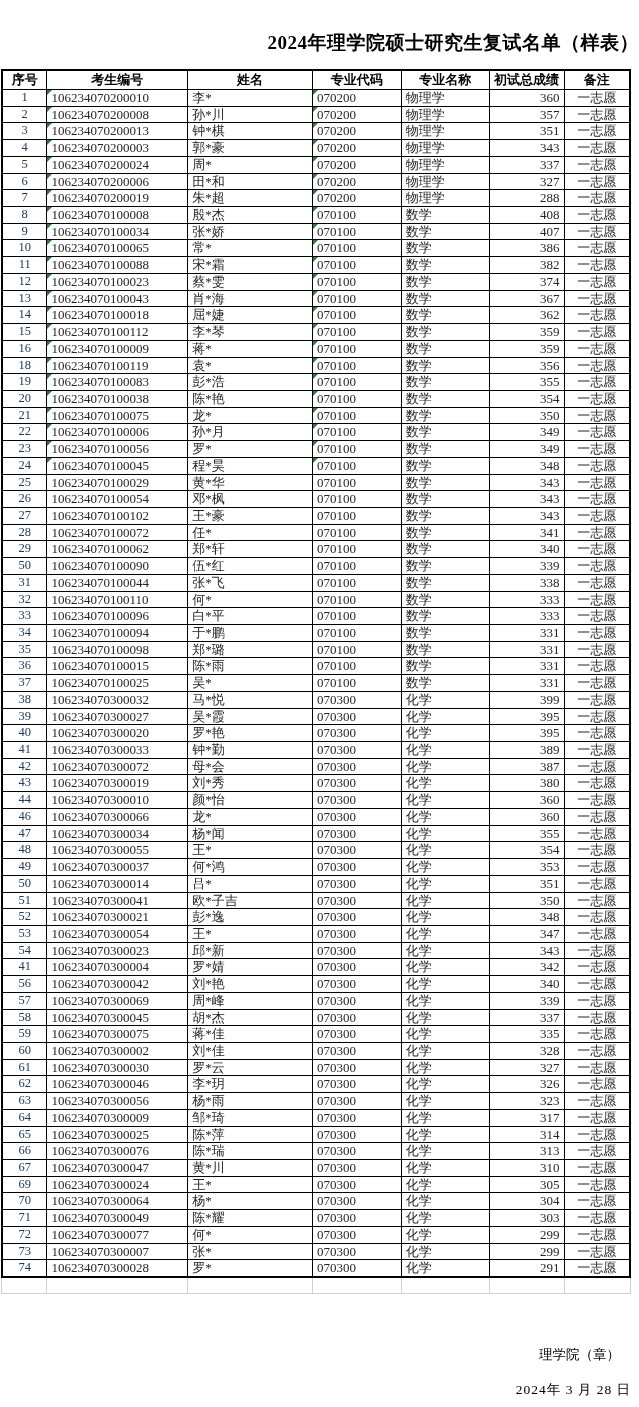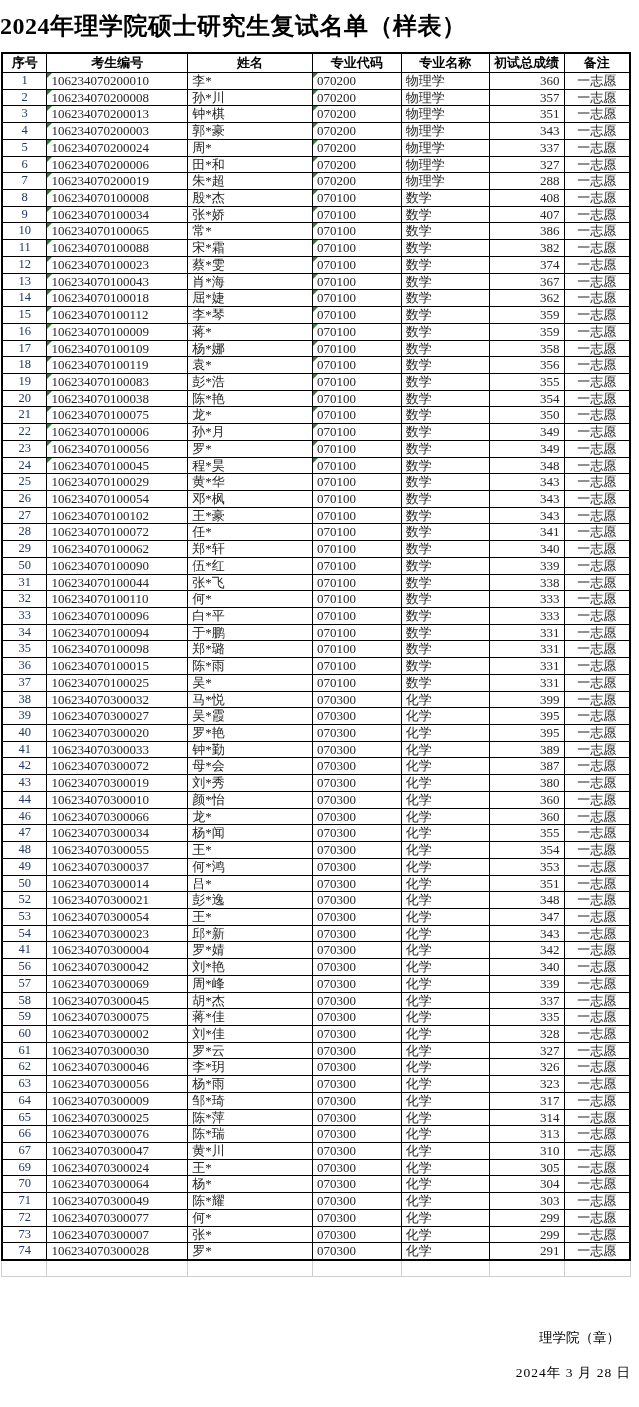--- a/index.html
+++ b/index.html
@@ -1,19 +1,19 @@
 <!DOCTYPE html>
 <html><head>
 <meta charset="utf-8">
 <style>
   html,body{margin:0;padding:0;background:#ffffff;}
   body{width:639px;height:1407px;font-family:"Liberation Serif",serif;color:#262626;}
   .sheet{position:relative;width:639px;height:1407px;background:#ffffff;overflow:hidden;}
-  .title{margin:0;padding-top:13px;height:26px;text-align:left;
-         font-size:24px;line-height:26px;font-weight:bold;color:#000;letter-spacing:.5px;}
+  .title{margin:0;padding-top:30px;height:26px;text-align:right;
+         font-size:19px;line-height:26px;font-weight:bold;color:#000;letter-spacing:.5px;}
   table.roster{border-collapse:collapse;table-layout:fixed;margin:13px 8px 0 1px;
                border:2px solid #000;padding-left:32px;}
   table.ghost{border-collapse:collapse;table-layout:fixed;margin:0 0 0 1px;}
   col.c1{width:45px;}  col.c2{width:141px;} col.c3{width:125px;}
   col.c4{width:89px;}  col.c5{width:88px;}  col.c6{width:75px;}  col.c7{width:66px;}
   .roster th{border:1px solid #000;height:17px;font-size:13px;font-weight:bold;
              text-align:center;padding:0;color:#000;white-space:nowrap;overflow:hidden;}
   .roster td{border:1px solid #000;height:15.72px;font-size:13px;padding:0;
              white-space:nowrap;overflow:hidden;position:relative;line-height:15.7px;}
   .ghost td{border:1px solid #cfcfcf;border-top:none;height:15px;padding:0;}
@@ -208,29 +208,20 @@
     <tr>
       <td class="c-no"><span class="txt">16</span></td>
       <td class="c-id"><i class="flag"></i><span class="txt">106234070100009</span></td>
       <td class="c-name"><span class="txt">蒋*</span></td>
       <td class="c-code"><i class="flag"></i><span class="txt">070100</span></td>
       <td class="c-major"><span class="txt">数学</span></td>
       <td class="c-score"><span class="txt">359</span></td>
       <td class="c-remark"><span class="txt">一志愿</span></td>
     </tr>
 
-    <tr>
-      <td class="c-no"><span class="txt">17</span></td>
-      <td class="c-id"><i class="flag"></i><span class="txt">106234070100109</span></td>
-      <td class="c-name"><span class="txt">杨*娜</span></td>
-      <td class="c-code"><i class="flag"></i><span class="txt">070100</span></td>
-      <td class="c-major"><span class="txt">数学</span></td>
-      <td class="c-score"><span class="txt">358</span></td>
-      <td class="c-remark"><span class="txt">一志愿</span></td>
-    </tr>
 
     <tr>
       <td class="c-no"><span class="txt">18</span></td>
       <td class="c-id"><i class="flag"></i><span class="txt">106234070100119</span></td>
       <td class="c-name"><span class="txt">袁*</span></td>
       <td class="c-code"><i class="flag"></i><span class="txt">070100</span></td>
       <td class="c-major"><span class="txt">数学</span></td>
       <td class="c-score"><span class="txt">356</span></td>
       <td class="c-remark"><span class="txt">一志愿</span></td>
     </tr>
@@ -539,20 +530,29 @@
     <tr>
       <td class="c-no"><span class="txt">50</span></td>
       <td class="c-id"><span class="txt">106234070300014</span></td>
       <td class="c-name"><span class="txt">吕*</span></td>
       <td class="c-code"><span class="txt">070300</span></td>
       <td class="c-major"><span class="txt">化学</span></td>
       <td class="c-score"><span class="txt">351</span></td>
       <td class="c-remark"><span class="txt">一志愿</span></td>
     </tr>
 
+    <tr>
+      <td class="c-no"><span class="txt">51</span></td>
+      <td class="c-id"><span class="txt">106234070300041</span></td>
+      <td class="c-name"><span class="txt">欧*子吉</span></td>
+      <td class="c-code"><span class="txt">070300</span></td>
+      <td class="c-major"><span class="txt">化学</span></td>
+      <td class="c-score"><span class="txt">350</span></td>
+      <td class="c-remark"><span class="txt">一志愿</span></td>
+    </tr>
 
     <tr>
       <td class="c-no"><span class="txt">52</span></td>
       <td class="c-id"><span class="txt">106234070300021</span></td>
       <td class="c-name"><span class="txt">彭*逸</span></td>
       <td class="c-code"><span class="txt">070300</span></td>
       <td class="c-major"><span class="txt">化学</span></td>
       <td class="c-score"><span class="txt">348</span></td>
       <td class="c-remark"><span class="txt">一志愿</span></td>
     </tr>

